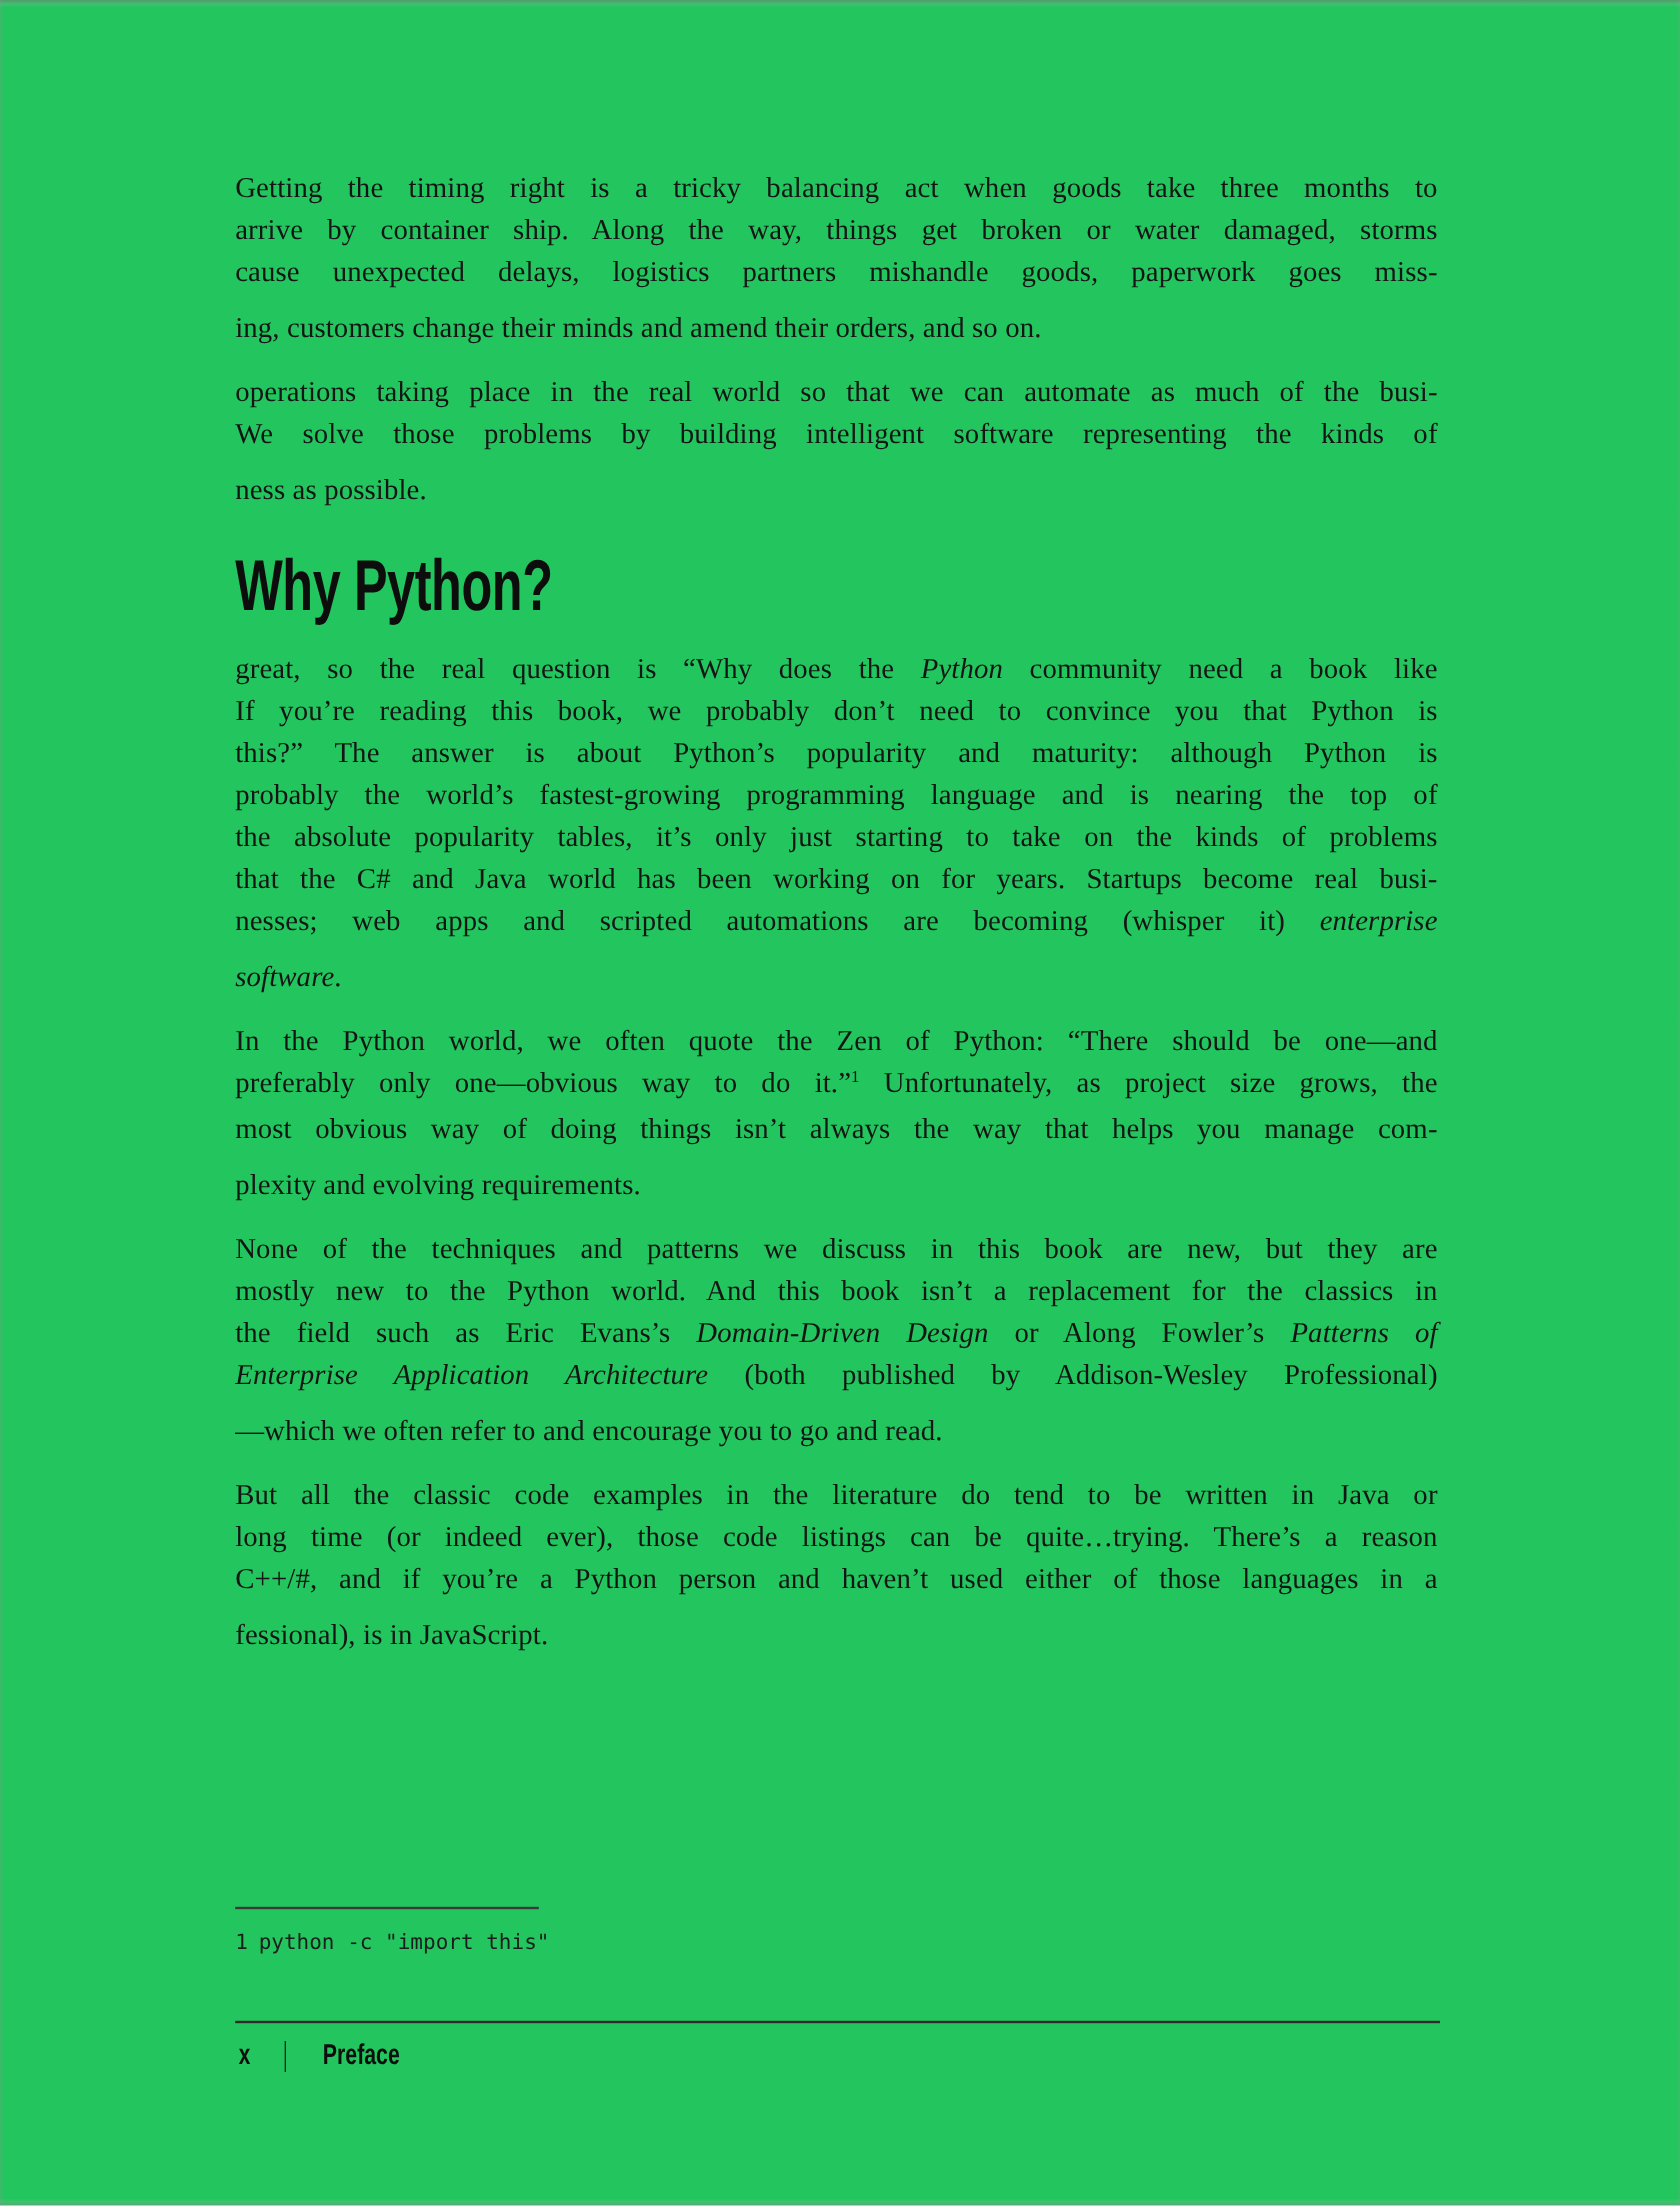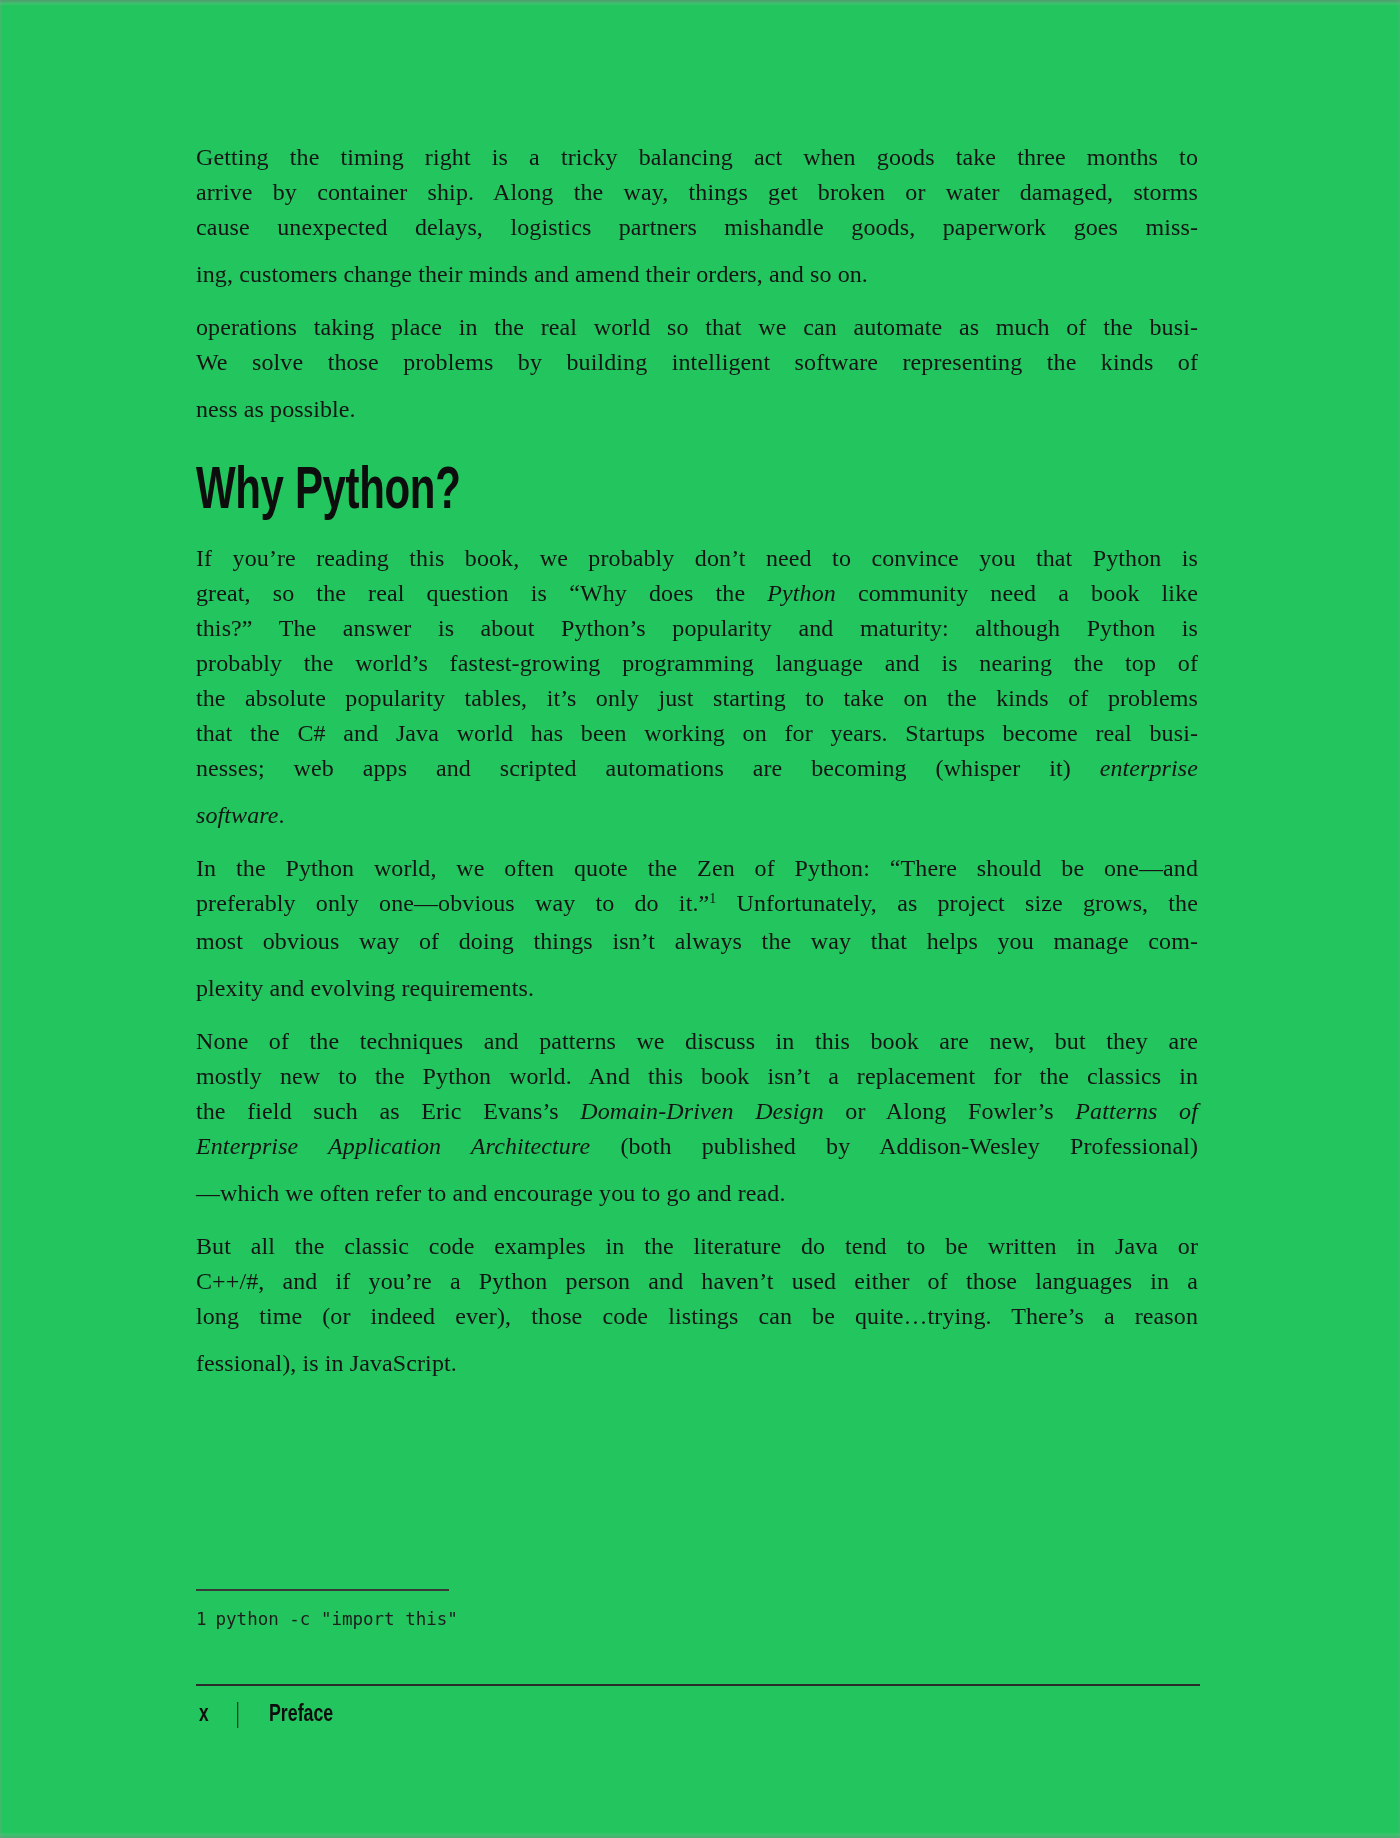--- a/index.html
+++ b/index.html
@@ -133,22 +133,22 @@
         </div>
         <div class="para">
           <span class="bline"><span>operations taking place in the real world so that we can automate as much of the busi-</span></span>
           <span class="bline"><span>We solve those problems by building intelligent software representing the kinds of</span></span>
           <span class="bline last"><span>ness as possible.</span></span>
         </div>
       </div>
     <h1 class="heading">Why Python?</h1>
     <div id="why-mount">
         <div class="para">
+          <span class="bline"><span>great, so the real question is “Why does the </span><span class="it">Python</span><span> community need a book like</span></span>
           <span class="bline"><span>If you’re reading this book, we probably don’t need to convince you that Python is</span></span>
-          <span class="bline"><span>great, so the real question is “Why does the </span><span class="it">Python</span><span> community need a book like</span></span>
           <span class="bline"><span>this?” The answer is about Python’s popularity and maturity: although Python is</span></span>
           <span class="bline"><span>probably the world’s fastest-growing programming language and is nearing the top of</span></span>
           <span class="bline"><span>the absolute popularity tables, it’s only just starting to take on the kinds of problems</span></span>
           <span class="bline"><span>that the C# and Java world has been working on for years. Startups become real busi-</span></span>
           <span class="bline"><span>nesses; web apps and scripted automations are becoming (whisper it) </span><span class="it">enterprise</span></span>
           <span class="bline last"><span class="it">software</span><span>.</span></span>
         </div>
         <div class="para">
           <span class="bline"><span>In the Python world, we often quote the Zen of Python: “There should be one—and</span></span>
           <span class="bline"><span>preferably only one—obvious way to do it.”</span><span class="sup">1</span><span> Unfortunately, as project size grows, the</span></span>
@@ -157,22 +157,22 @@
         </div>
         <div class="para">
           <span class="bline"><span>None of the techniques and patterns we discuss in this book are new, but they are</span></span>
           <span class="bline"><span>mostly new to the Python world. And this book isn’t a replacement for the classics in</span></span>
           <span class="bline"><span>the field such as Eric Evans’s </span><span class="it">Domain-Driven Design</span><span> or Along Fowler’s </span><span class="it">Patterns of</span></span>
           <span class="bline"><span class="it">Enterprise Application Architecture</span><span> (both published by Addison-Wesley Professional)</span></span>
           <span class="bline last"><span>—which we often refer to and encourage you to go and read.</span></span>
         </div>
         <div class="para">
           <span class="bline"><span>But all the classic code examples in the literature do tend to be written in Java or</span></span>
+          <span class="bline"><span>long time (or indeed ever), those code listings can be quite…trying. There’s a reason</span></span>
           <span class="bline"><span>C++/#, and if you’re a Python person and haven’t used either of those languages in a</span></span>
-          <span class="bline"><span>long time (or indeed ever), those code listings can be quite…trying. There’s a reason</span></span>
           <span class="bline last"><span>fessional), is in JavaScript.</span></span>
         </div>
       </div>
   </div>
 
   <div class="fn-rule"></div>
   <div class="footnote">
     <span class="fn-marker">1</span><span class="fn-cmd">python -c "import this"</span>
   </div>
 

